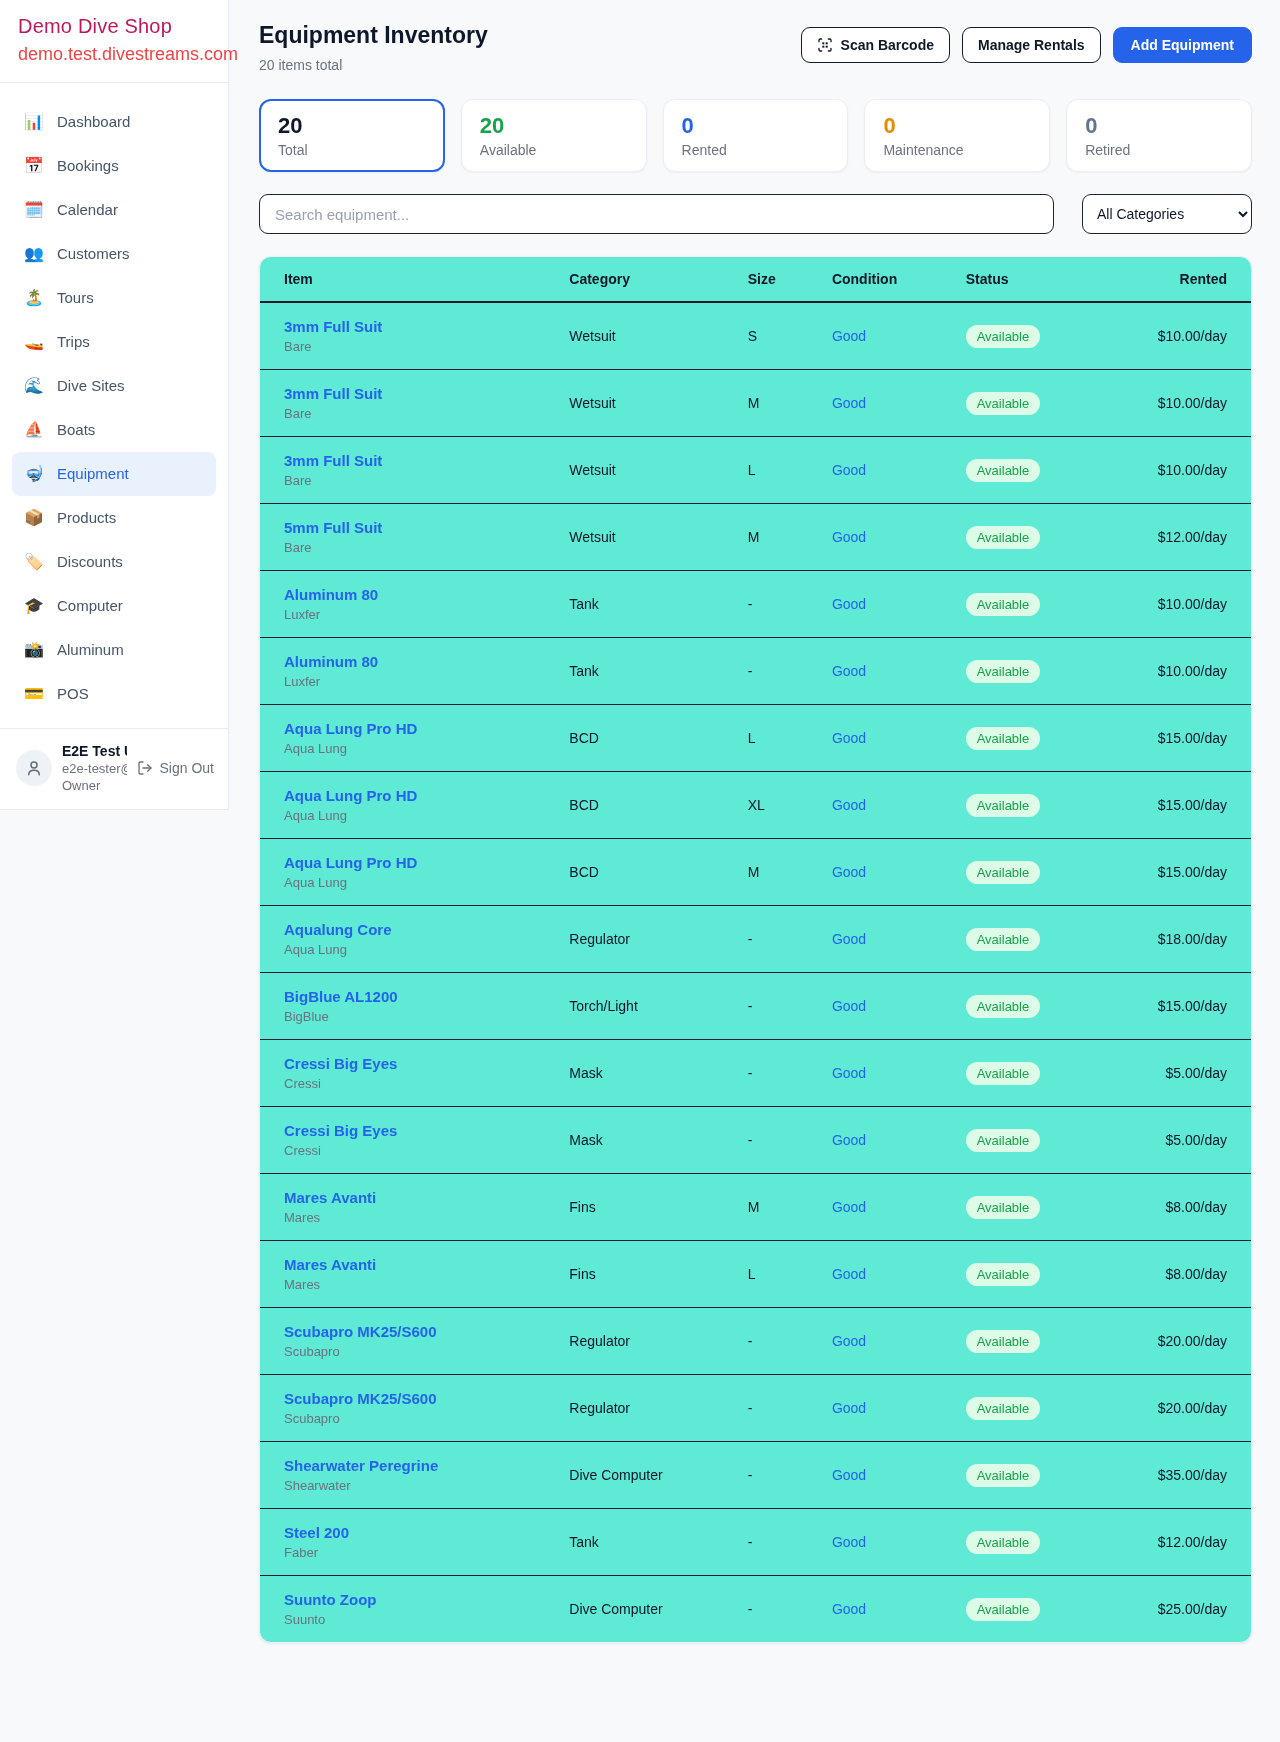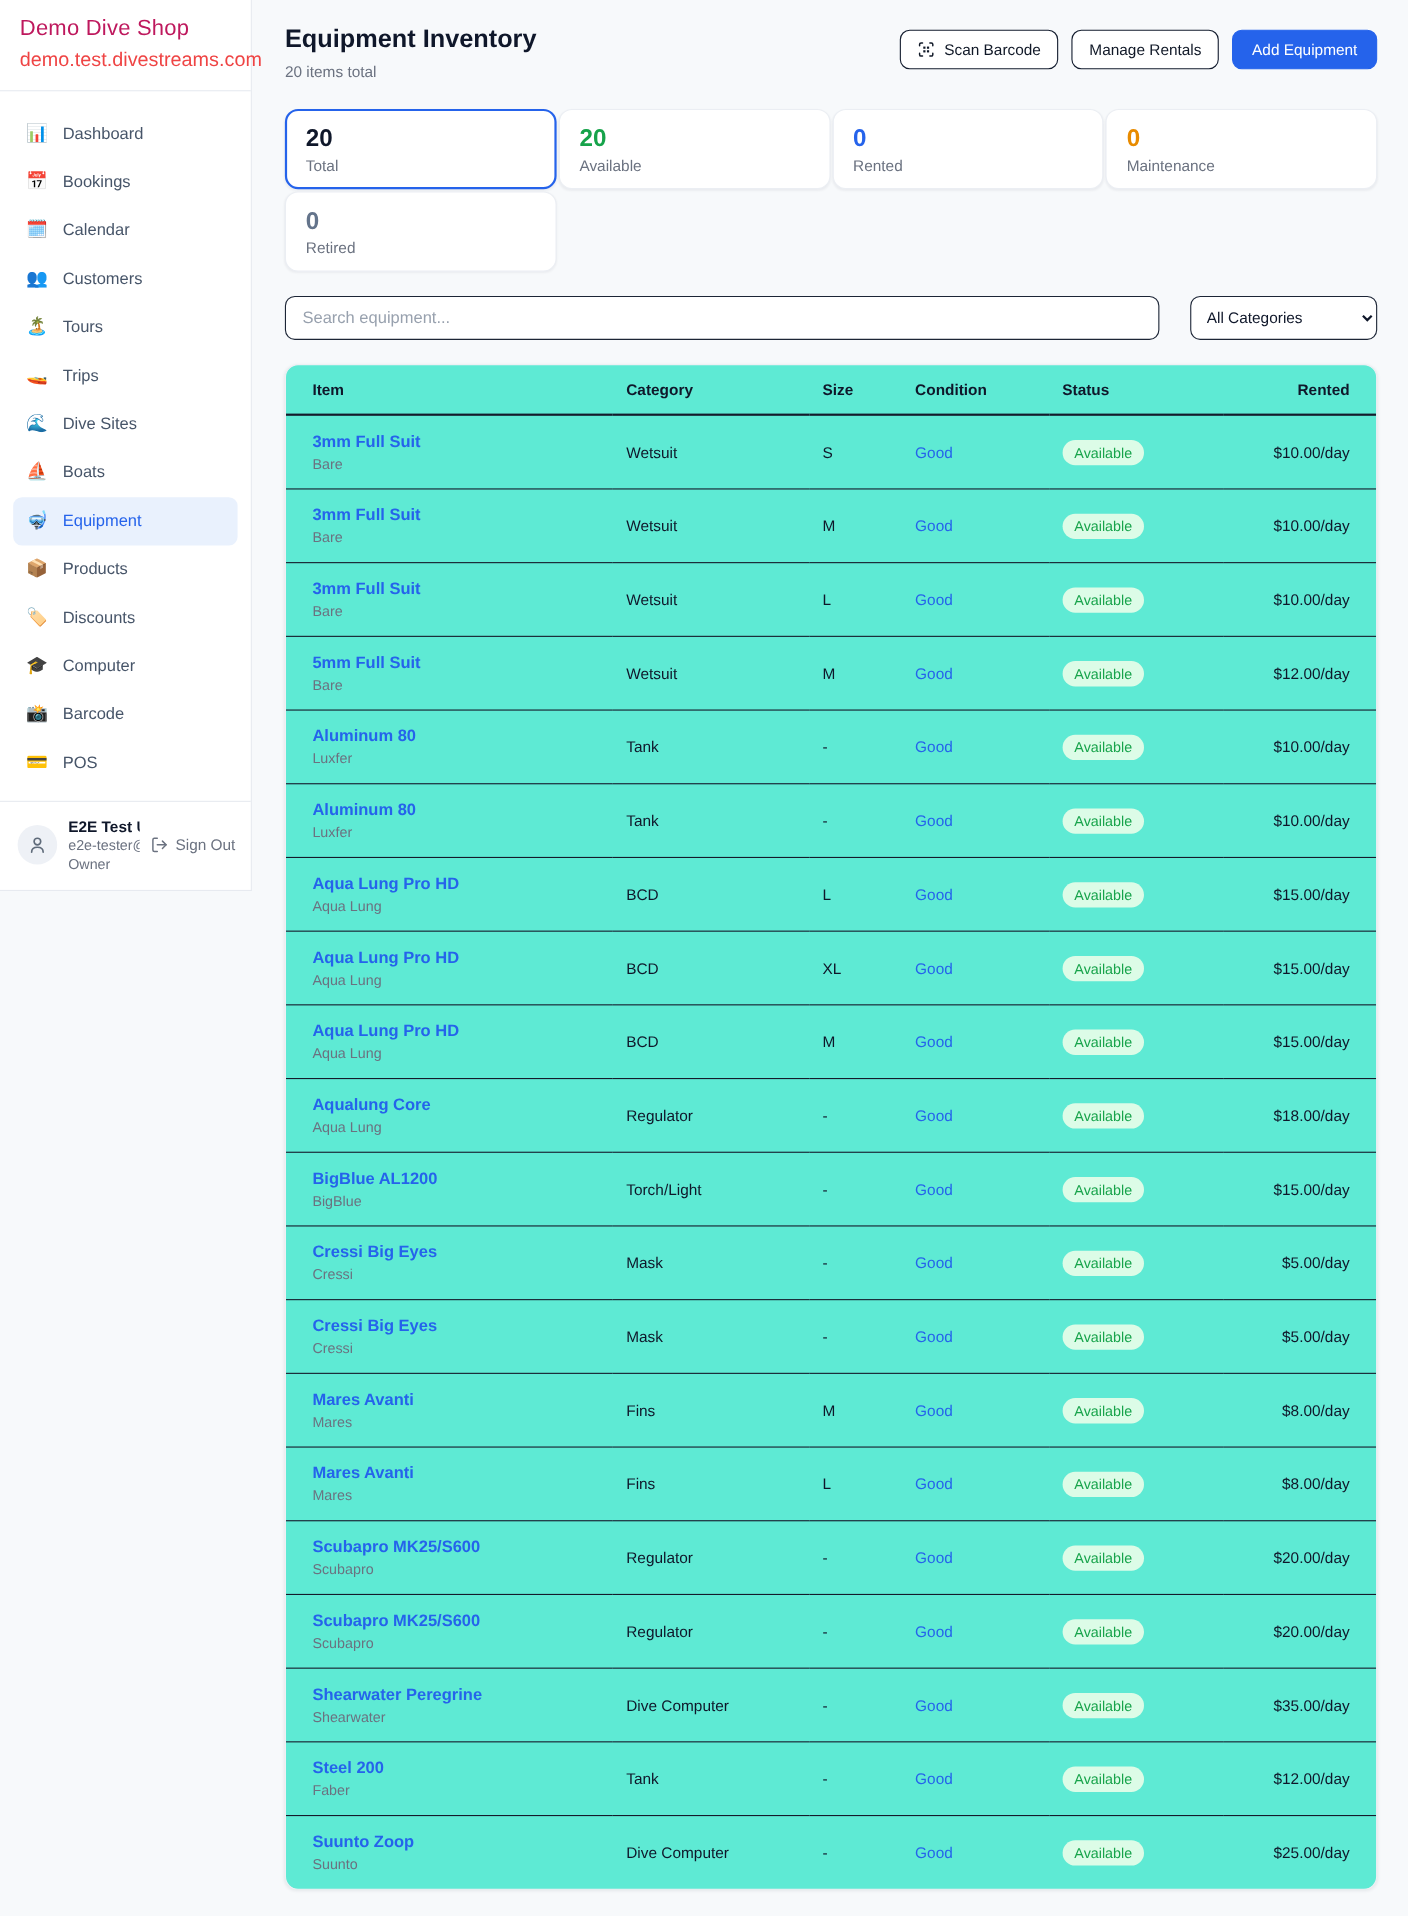--- a/index.html
+++ b/index.html
@@ -29,26 +29,26 @@
   .user-meta{flex:1;min-width:0}
   .user-name{font-weight:700;font-size:14px;color:#0f172a;white-space:nowrap;overflow:hidden}
   .user-email,.user-role{font-size:13px;color:#6b7280;margin-top:2px;white-space:nowrap;overflow:hidden}
   .signout{display:flex;align-items:center;gap:7px;color:#6b7280;font-size:14px;white-space:nowrap;cursor:pointer}
   
   .main{margin-left:229px;padding:22px 28px 32px 30px}
   .page-header{display:flex;justify-content:space-between;align-items:flex-start}
   .page-title{font-size:23px;font-weight:800;margin:0;color:#0f172a}
   .page-sub{color:#6b7280;margin-top:8px;font-size:14px}
   .header-actions{display:flex;gap:12px;margin-top:5px}
-  .btn{font-family:"Liberation Sans",sans-serif;font-size:14px;font-weight:400;color:#101827;
+  .btn{font-family:"Liberation Sans",sans-serif;font-size:14px;font-weight:700;color:#101827;
     padding:9px 15px;border-radius:9px;border:1px solid #131c2e;background:#fff;
     display:flex;align-items:center;gap:8px;cursor:pointer;line-height:16px}
   .btn-primary{background:#2563eb;border-color:#2563eb;color:#fff;padding:9px 17px}
   
-  .stats{display:grid;grid-template-columns:repeat(4,1fr);gap:2px;margin-top:26px}
+  .stats{display:grid;grid-template-columns:repeat(5,1fr);gap:16px;margin-top:26px}
   .stat-card{background:#fff;border:1px solid #ebeef3;border-radius:12px;padding:13px 18px;
     box-shadow:0 1px 2px rgba(16,24,40,.05);cursor:pointer}
   .stat-card.selected{border:2px solid #2563eb;padding:12px 17px}
   .stat-value{font-size:22px;font-weight:800;line-height:26px}
   .stat-label{font-size:14px;color:#6b7280;margin-top:3px}
   
   .filter-row{display:flex;gap:28px;margin-top:22px}
   .search-input{flex:1;height:40px;border:1px solid #1c2536;border-radius:9px;padding:0 15px;
     font-size:15px;background:#fff;color:#0f172a;font-family:"Liberation Sans",sans-serif}
   .search-input::placeholder{color:#98a1ae}
@@ -126,21 +126,21 @@
       <div class="nav-item">
         <span class="nav-icon">🏷️</span>
         <span>Discounts</span>
       </div>
       <div class="nav-item">
         <span class="nav-icon">🎓</span>
         <span>Computer</span>
       </div>
       <div class="nav-item">
         <span class="nav-icon">📸</span>
-        <span>Barcode</span>
+        <span>Aluminum</span>
       </div>
       <div class="nav-item">
         <span class="nav-icon">💳</span>
         <span>POS</span>
       </div>
     </nav>
   <div class="user-section">
     <div class="avatar">
       <svg width="18" height="18" viewBox="0 0 24 24" fill="none" stroke="#5f6b7a" stroke-width="2" stroke-linecap="round" stroke-linejoin="round">
         <circle cx="12" cy="8" r="4"></circle>

